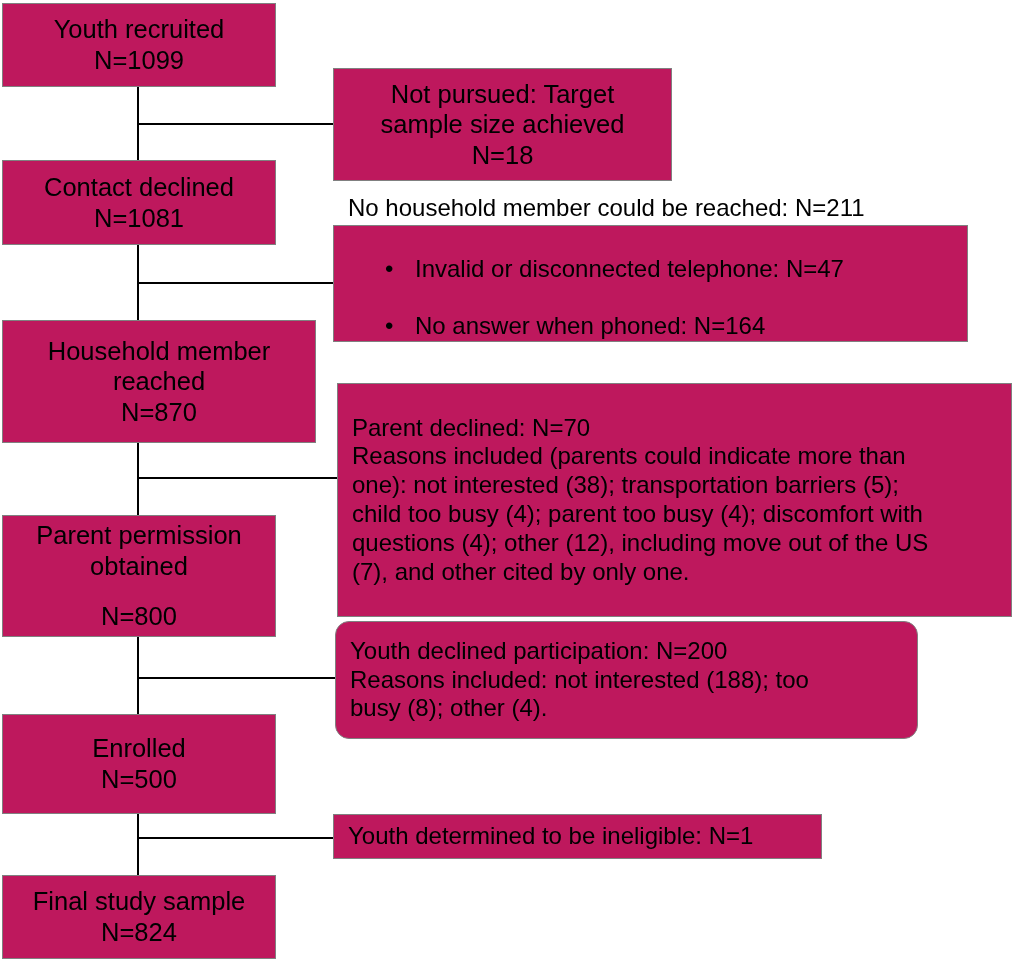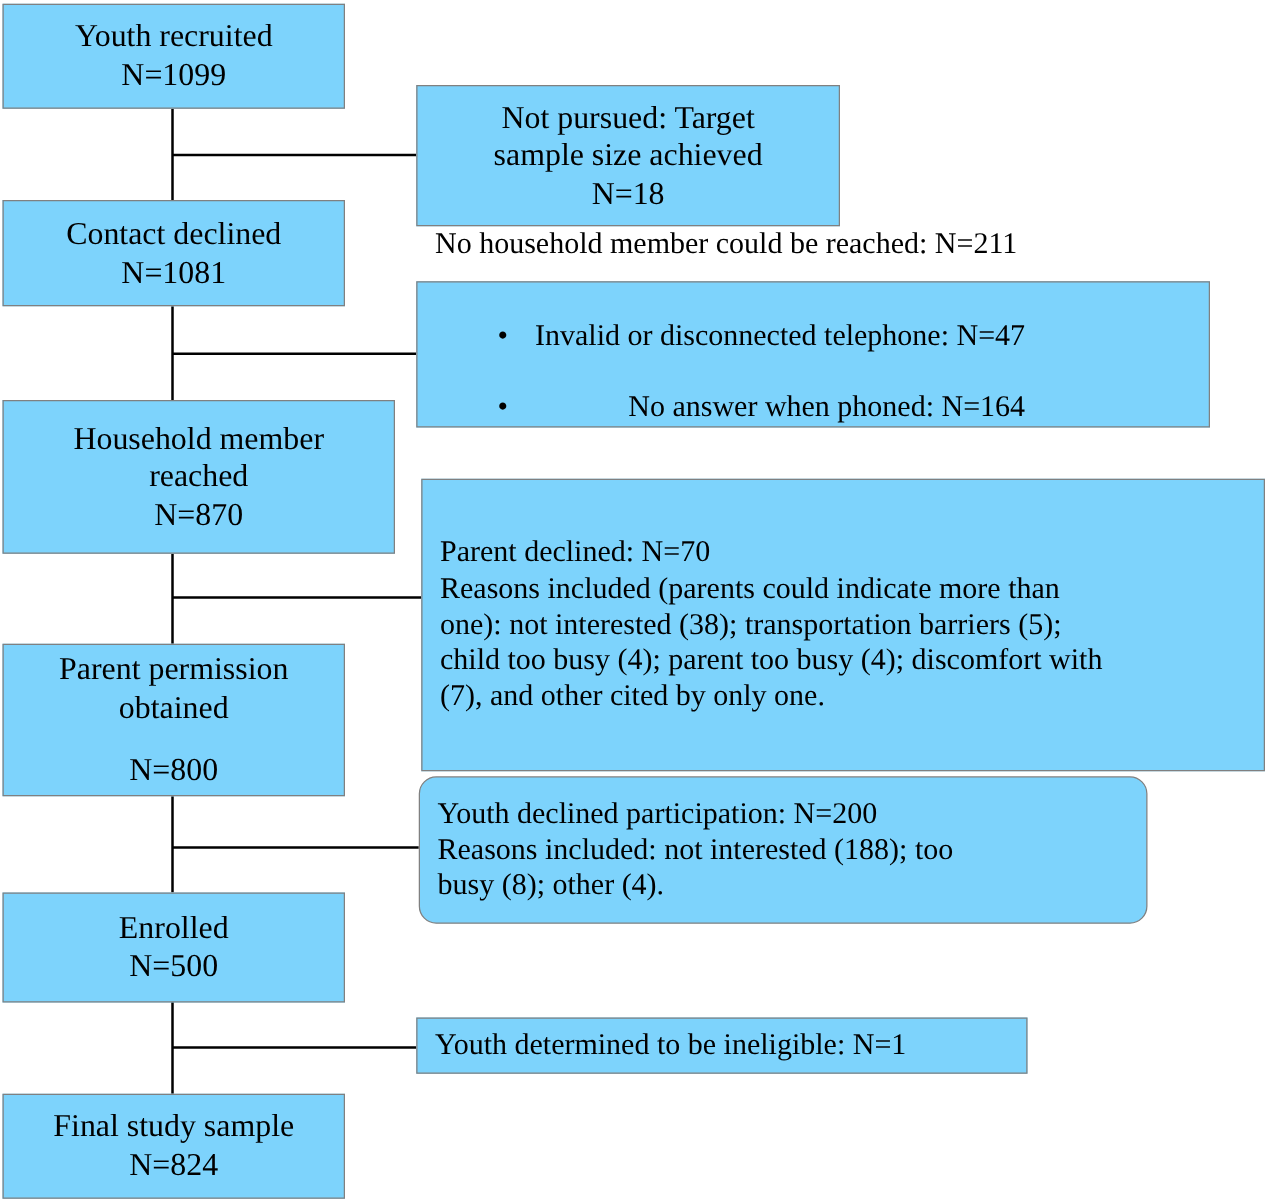--- a/index.html
+++ b/index.html
@@ -15,44 +15,42 @@
     overflow: hidden;
   }
   #canvas {
     position: absolute;
     left: 0; top: 0;
     width: 1015px; height: 962px;
   }
   .box {
     position: absolute;
     border: 1.5px solid #808080;
-    background: #7dd3fc;
+    background: #be185d;
     display: flex;
     flex-direction: column;
     justify-content: center;
     line-height: 1.20;
     white-space: pre-line;
-    font-family: Liberation Serif, serif;
   }
   .box.center {
     align-items: center;
     text-align: center;
     font-size: 25.5px;
   }
   .box.left {
     align-items: flex-start;
     text-align: left;
     font-size: 24px;
     padding-left: 14px;
   }
   .bullets {
     list-style: none;
-    margin: 16px;
+    margin: 3px;
     padding: 0;
-    text-align: right;
   }
   .bullets li {
     position: relative;
     padding-left: 64px;
     line-height: 1.20;
   }
   .bullets li:before {
     content: "\2022";
     position: absolute;
     left: 34px;
@@ -101,21 +99,21 @@
 reached</div>
     <div>N=870</div>
   </div>
 
   <div class="box center" style="left:2px; top:515px; width:274px; height:122px;gap:20px;">
     <div>Parent permission
 obtained</div>
     <div>N=800</div>
   </div>
 
-  <div class="box center" style="left:2px; top:714px; width:274px; height:88px;text-align:center;">
+  <div class="box center" style="left:2px; top:714px; width:274px; height:100px;text-align:center;">
     <div>Enrolled</div>
     <div>N=500</div>
   </div>
 
   <div class="box center" style="left:2px; top:875px; width:274px; height:84px;">
     <div>Final study sample</div>
     <div>N=824</div>
   </div>
 
   <div class="box center" style="left:333px; top:68px; width:339px; height:113px;">
@@ -130,20 +128,21 @@
       <li>Invalid or disconnected telephone: N=47</li>
       <li>No answer when phoned: N=164</li>
     </ul>
   </div>
 
   <div class="box left" style="left:337px; top:383px; width:675px; height:234px;">
     <div>Parent declined: N=70</div>
     <div>Reasons included (parents could indicate more than</div>
     <div>one): not interested (38); transportation barriers (5);</div>
     <div>child too busy (4); parent too busy (4); discomfort with</div>
+    <div>questions (4); other (12), including move out of the US</div>
     <div>(7), and other cited by only one.</div>
   </div>
 
   <div class="box left" style="left:335px; top:621px; width:583px; height:118px;border-radius:14px;">
     <div>Youth declined participation: N=200</div>
     <div>Reasons included: not interested (188); too</div>
     <div>busy (8); other (4).</div>
   </div>
 
   <div class="box left" style="left:333px; top:814px; width:489px; height:45px;">

